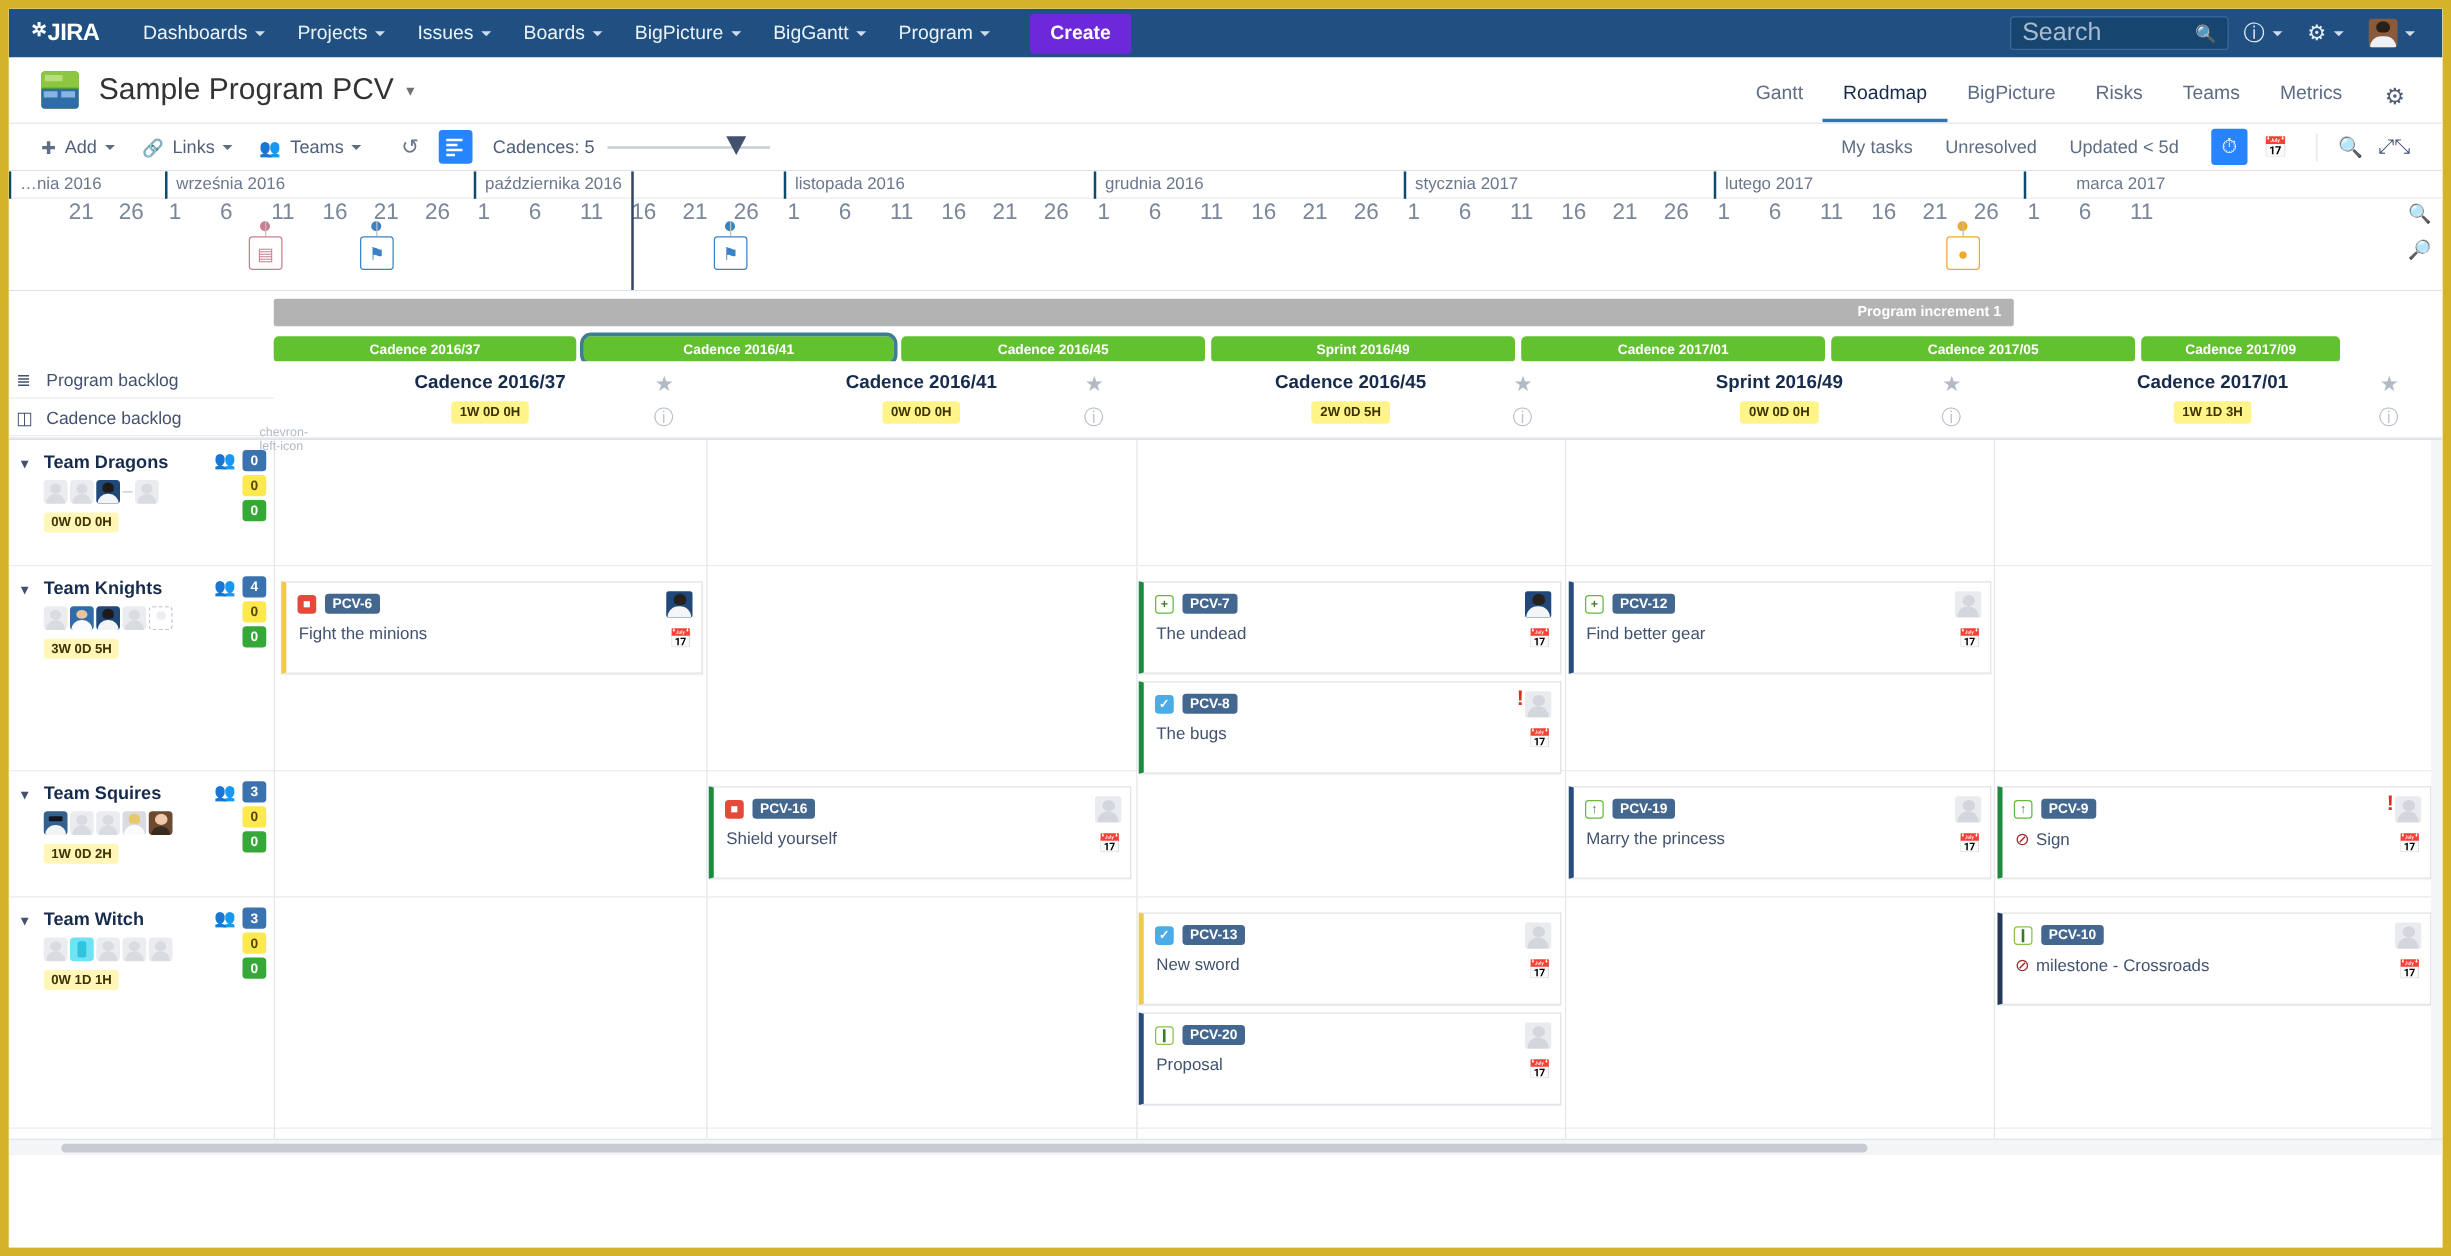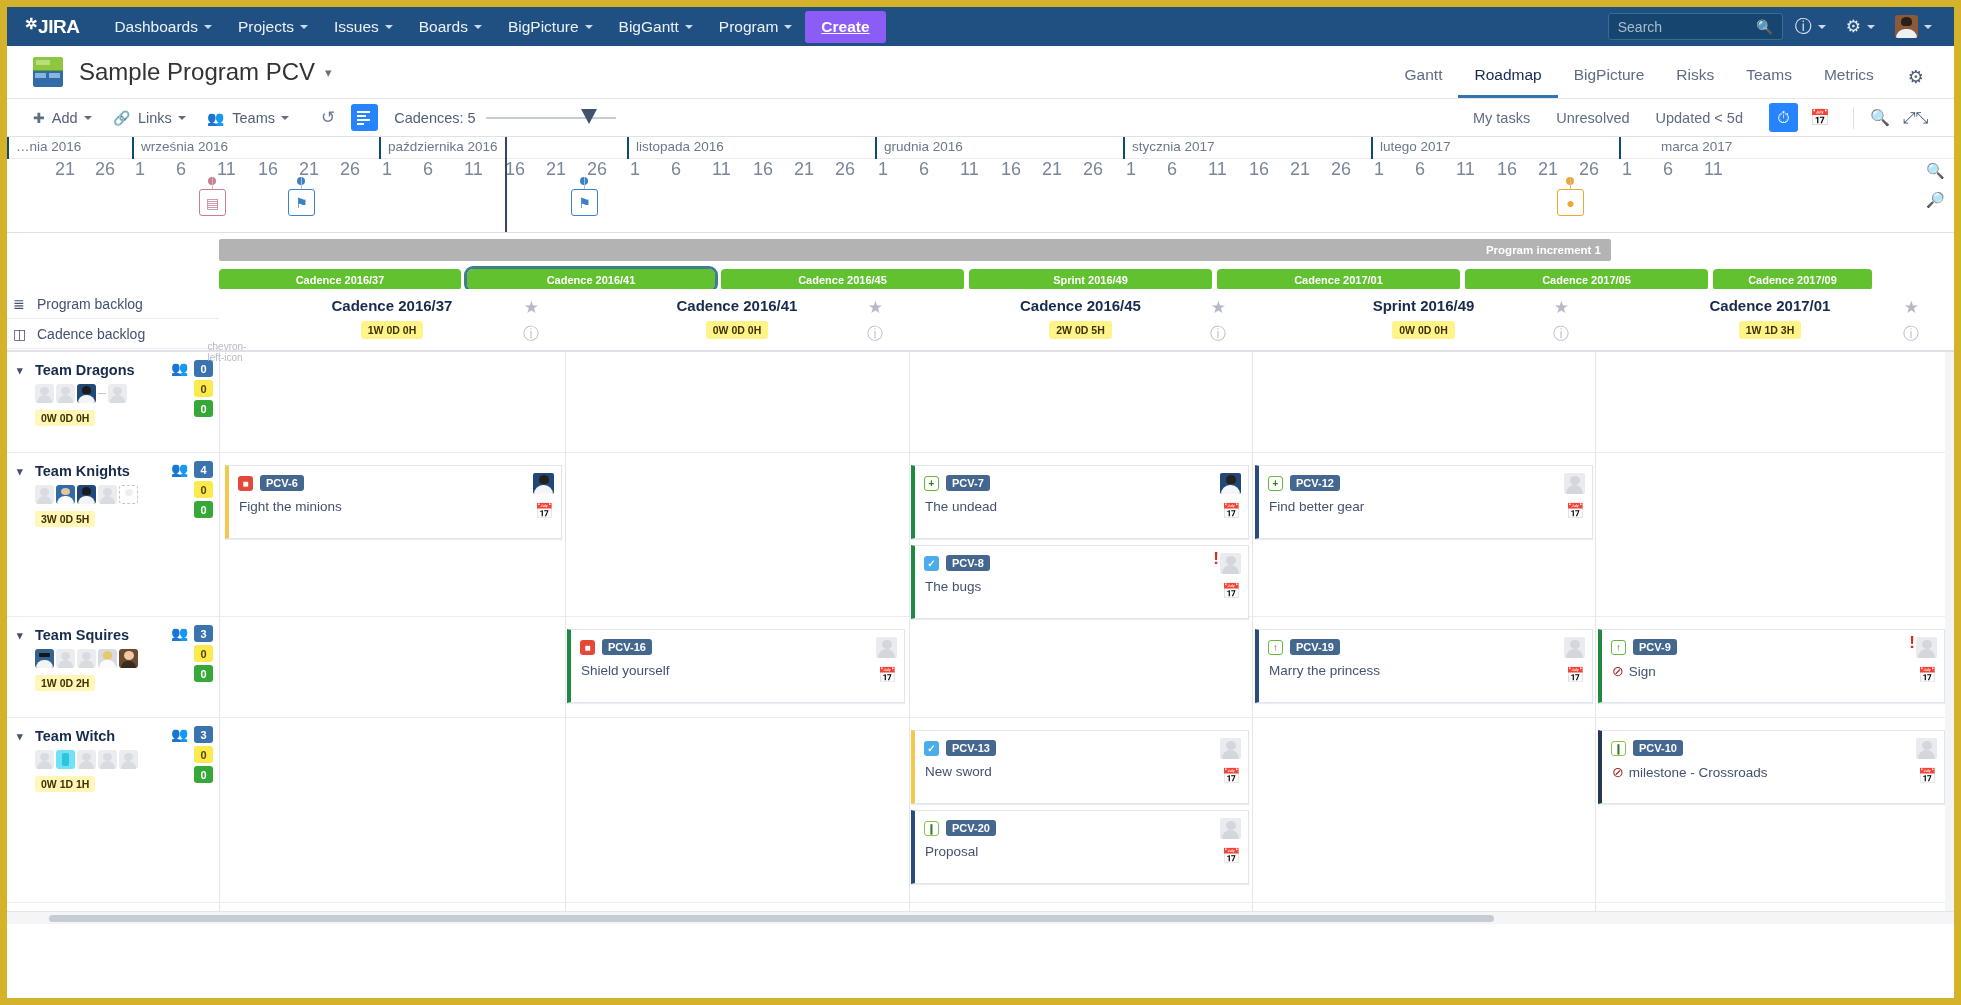--- a/index.html
+++ b/index.html
@@ -28,32 +28,32 @@
   .jira-logo .star { font-size: 15px; margin-right:1px; position:relative; top:-3px;}
   .nav-items { display: flex; align-items: center; height: 39px; }
   .nav-item {
     color: #ebf2f9; font-size: 15.5px; padding: 0 13px; height: 39px;
     display: flex; align-items: center; cursor: pointer; white-space: nowrap;
   }
   .caret { display:inline-block; margin-left:6px; width:0;height:0;
            border-left:4px solid transparent;border-right:4px solid transparent;
            border-top:4px solid #cfdced; }
   .create-btn {
-    background: #8b5cf6; color:#fff; font-size:15.5px; font-weight:bold;
-    padding: 7px 16px; border-radius: 3px; margin-left: 0; cursor:pointer;text-decoration:underline;
+    background: #6d28d9; color:#fff; font-size:15.5px; font-weight:bold;
+    padding: 7px 16px; border-radius: 3px; margin-left: 19px; cursor:pointer;
   }
   .nav-right { position:absolute; right: 14px; top:0; height:39px; display:flex; align-items:center; gap: 4px; }
   .search-box {
     background:#16456f; border:1px solid #3b6a99; border-radius:3px;
     width: 175px; height:27px; display:flex; align-items:center; padding: 0 9px;
     position: relative;
   }
   .search-box input {
     background: transparent; border:none; outline:none; color:#cbd9e6;
-    font-size: 14px; width: 140px; font-family:"Liberation Sans", sans-serif;
+    font-size: 20px; width: 140px; font-family:"Liberation Sans", sans-serif;
   }
   .search-box input::placeholder { color:#aabdd0; }
   .sq-ico { position:absolute; right: 8px; color:#dbe6f0; font-size:14px; }
   .nav-icon-btn { display:flex; align-items:center; color:#e4ecf4; padding: 0 8px; height:39px; cursor:pointer; font-size:17px;}
   .avatar-sm {
     width:23px;height:23px;border-radius:3px;background:#8a5a3a;
     display:inline-block; position:relative; overflow:hidden;
   }
   .avatar-sm::before{content:"";position:absolute;left:6px;top:2px;width:11px;height:9px;border-radius:50% 50% 40% 40%;background:#2a2016;}
   .avatar-sm::after{content:"";position:absolute;left:1px;bottom:0;width:21px;height:9px;border-radius:9px 9px 0 0;background:#eef1f4;}

